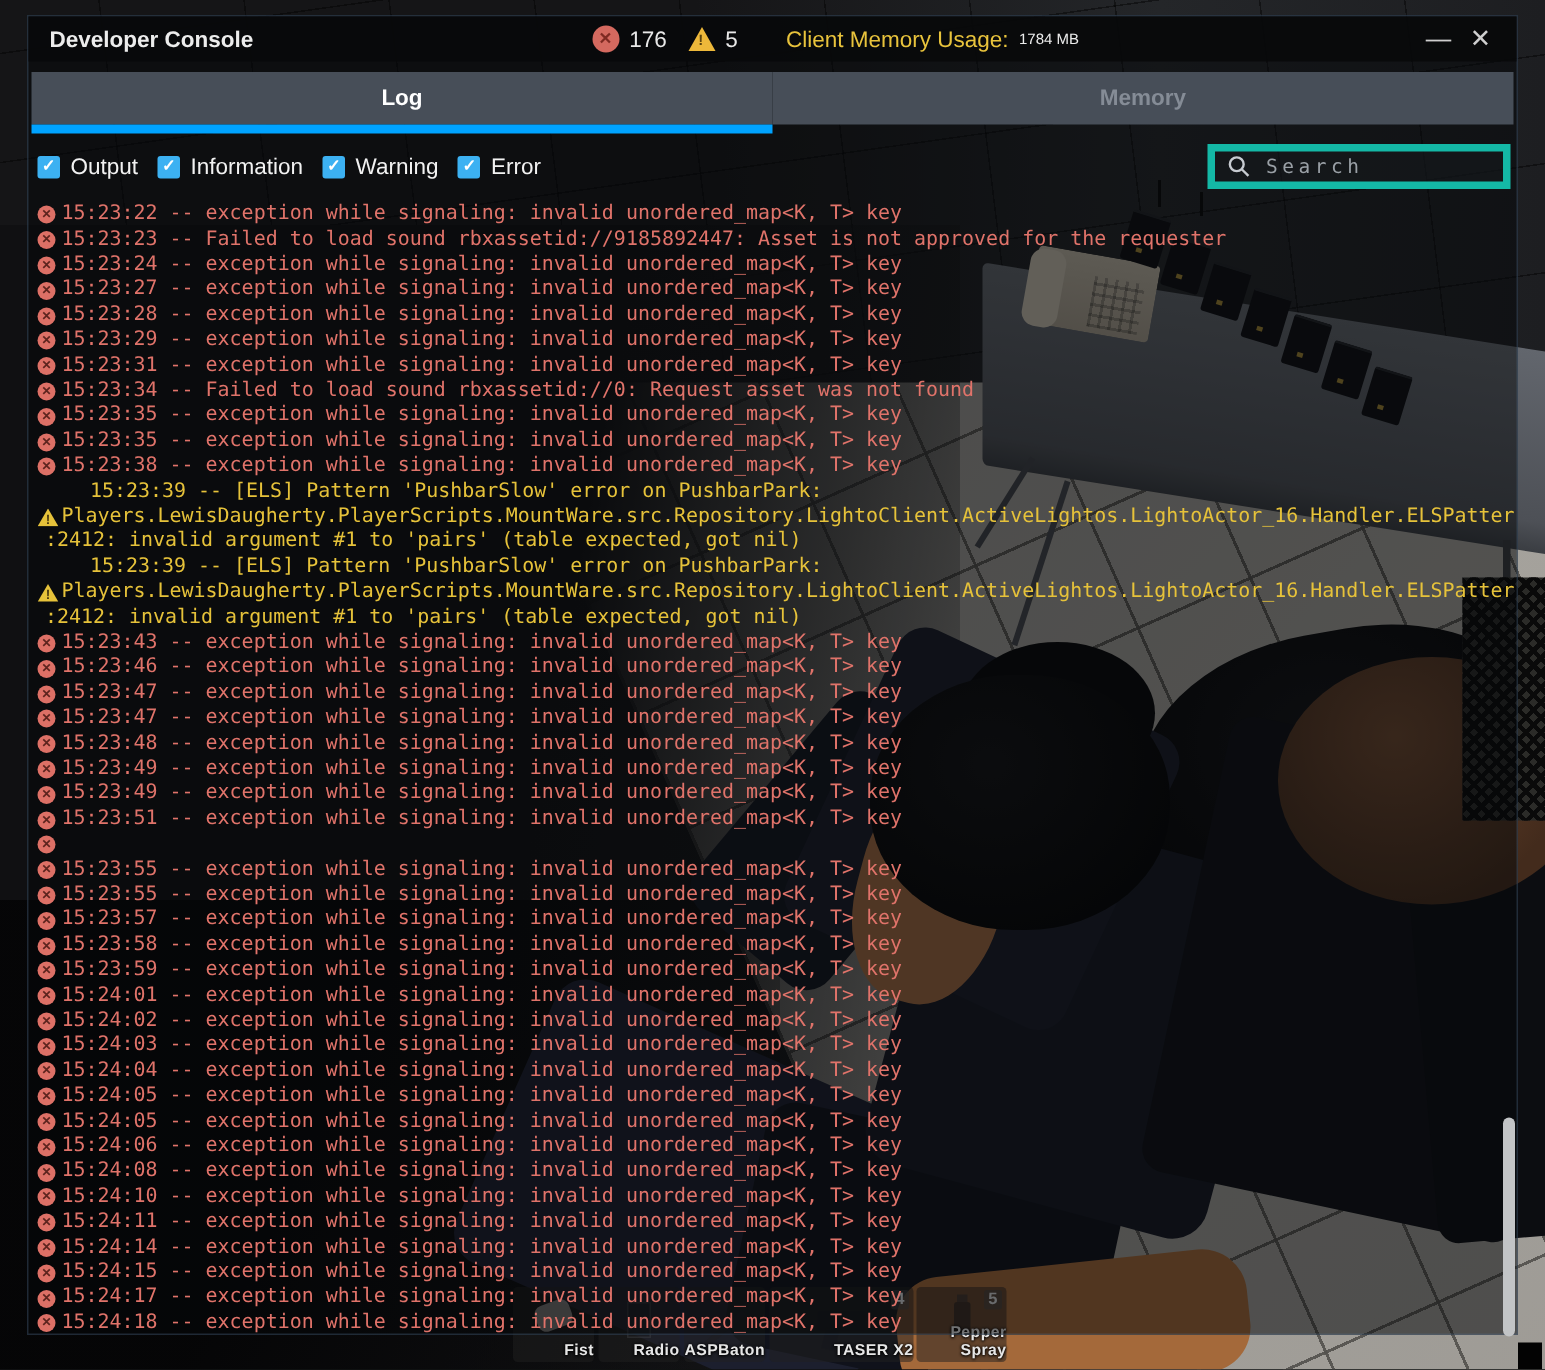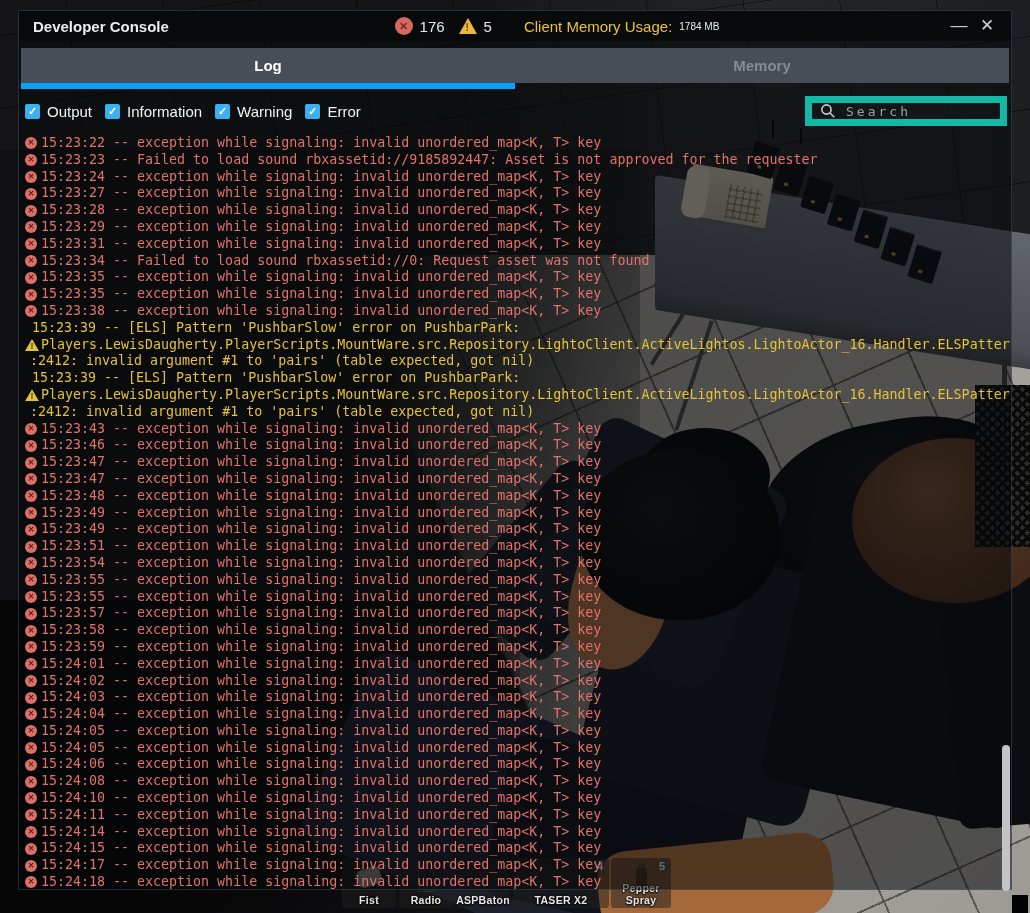--- a/index.html
+++ b/index.html
@@ -66,21 +66,21 @@
   .blk-corner{position:absolute;left:1012px;top:895px;width:16px;height:18px;background:#030303;}
 
   
   .hotbar{position:absolute;left:0;top:0;}
   .hb-slot{position:absolute;top:858px;height:50px;background:rgba(32,32,32,.5);border-radius:3px;}
   .hb-slot:nth-child(1){left:342px;width:54px;}
   .hb-slot:nth-child(2){left:399px;width:54px;}
   .hb-slot:nth-child(3){left:456px;width:54px;}
   .hb-slot:nth-child(4){left:513px;width:96px;}
   .hb-slot:nth-child(5){left:611px;width:60px;}
-  .hb-label{position:absolute;bottom:2px;left:0;width:100%;text-align:center;font-size:10.5px;
+  .hb-label{position:absolute;bottom:2px;left:0;width:100%;text-align:right;font-size:10.5px;
     font-weight:bold;color:#e6e6e6;text-shadow:0 1px 2px #000,0 0 2px #000;letter-spacing:.3px;}
   .hb-num{position:absolute;top:2px;right:3px;font-size:11px;font-weight:bold;color:#d6d7d9;
     background:rgba(70,70,70,.55);padding:0 3px;border-radius:2px;line-height:13px;}
   .hb-ico{position:absolute;left:50%;top:10px;opacity:.5;}
   .ico-fist{width:24px;height:18px;margin-left:-12px;background:#cfccc8;border-radius:6px;transform:rotate(-20deg);}
   .ico-radio{width:16px;height:24px;margin-left:-8px;background:#1a1b1e;border:1px solid #3c3d41;}
   .ico-baton{width:34px;height:4px;margin-left:-17px;top:26px;background:#countno;background:#1d1e21;transform:rotate(-40deg);border-radius:2px;}
   .ico-taser{width:32px;height:13px;margin-left:-16px;top:16px;background:#16171c;border-radius:2px;position:absolute;}
   .ico-taser::after{content:"";position:absolute;left:4px;top:12px;width:9px;height:14px;background:#16171c;transform:rotate(14deg);}
   .ico-spray{width:11px;height:22px;margin-left:-5px;background:#17181c;border-radius:2px;}
@@ -109,39 +109,39 @@
     font-size:15px;font-weight:bold;color:#858c96;}
   .tab.active{color:#ffffff;}
   .tab-underline{position:absolute;left:0;bottom:-6px;width:100%;height:6px;background:#00a3ff;}
 
   .filterbar{position:absolute;left:6px;top:85px;height:30px;display:flex;align-items:center;}
   .filter{display:flex;align-items:center;margin-right:13px;}
   .checkbox{width:15px;height:15px;border-radius:2px;background:#3cb1f2;color:#fff;font-size:11px;
     line-height:15px;text-align:center;font-weight:bold;}
   .filter-label{color:#f2f2f2;font-size:15px;margin-left:7px;}
 
-  .searchbox{position:absolute;right:4px;top:85px;width:202px;height:30px;border:7px solid #14b8a6;
+  .searchbox{position:absolute;right:4px;top:85px;width:202px;height:30px;border:5px solid #14b8a6;
     background:rgba(22,26,30,.55);display:flex;align-items:center;padding:0 8px;}
   .searchbox svg{flex:none;}
   .searchbox input{background:transparent;border:none;outline:none;color:#cfd3d8;font-size:13px;
     letter-spacing:3px;margin-left:8px;width:150px;font-family:"DejaVu Sans Mono",monospace;}
   .searchbox input::placeholder{color:#9aa0a6;}
 
   .logarea{position:absolute;left:0;right:0;top:124px;bottom:0;overflow:hidden;
     font-family:"DejaVu Sans Mono",monospace;font-size:13.3px;}
   .log-row{height:16.8px;line-height:16.8px;white-space:nowrap;padding-left:6px;display:flex;align-items:center;}
   .log-row.err,.log-row.err .msg{color:#e0736a;}
   .log-row.warn,.log-row.warn .msg{color:#e6c23a;}
   .err-icon{flex:none;width:12px;height:12px;border-radius:50%;background:#dd7066;color:#5d241e;
     font-size:8px;line-height:12px;text-align:center;font-weight:bold;margin-right:4px;
     font-family:"Liberation Sans",sans-serif;}
   .warn-icon{flex:none;width:14px;height:12px;margin-right:2px;clip-path:polygon(50% 0,100% 100%,0 100%);
     background:#e6c23a;color:#4a3a10;font-size:9px;line-height:15px;text-align:center;font-weight:bold;
     font-family:"Liberation Sans",sans-serif;}
-  .pad7{padding-left:7px;}
+  .pad7{padding-left:7px;margin-left:28px;}
   .pad5{padding-left:5px;}
   .msg{overflow:hidden;}
 
   .scroll-thumb{position:absolute;right:1px;top:734px;width:8px;height:146px;border-radius:4px;background:#c2c4c6;}
 </style>
 </head>
 <body>
 
 <div class="stage">
 
@@ -358,21 +358,20 @@
         <div class="log-row err">
           <span class="err-icon">✕</span>
           <span class="msg">15:23:49 -- exception while signaling: invalid unordered_map&lt;K, T&gt; key</span>
         </div>
         <div class="log-row err">
           <span class="err-icon">✕</span>
           <span class="msg">15:23:51 -- exception while signaling: invalid unordered_map&lt;K, T&gt; key</span>
         </div>
         <div class="log-row err">
           <span class="err-icon">✕</span>
-          <span class="msg">15:23:54 -- exception while signaling: invalid unordered_map&lt;K, T&gt; key</span>
         </div>
         <div class="log-row err">
           <span class="err-icon">✕</span>
           <span class="msg">15:23:55 -- exception while signaling: invalid unordered_map&lt;K, T&gt; key</span>
         </div>
         <div class="log-row err">
           <span class="err-icon">✕</span>
           <span class="msg">15:23:55 -- exception while signaling: invalid unordered_map&lt;K, T&gt; key</span>
         </div>
         <div class="log-row err">

